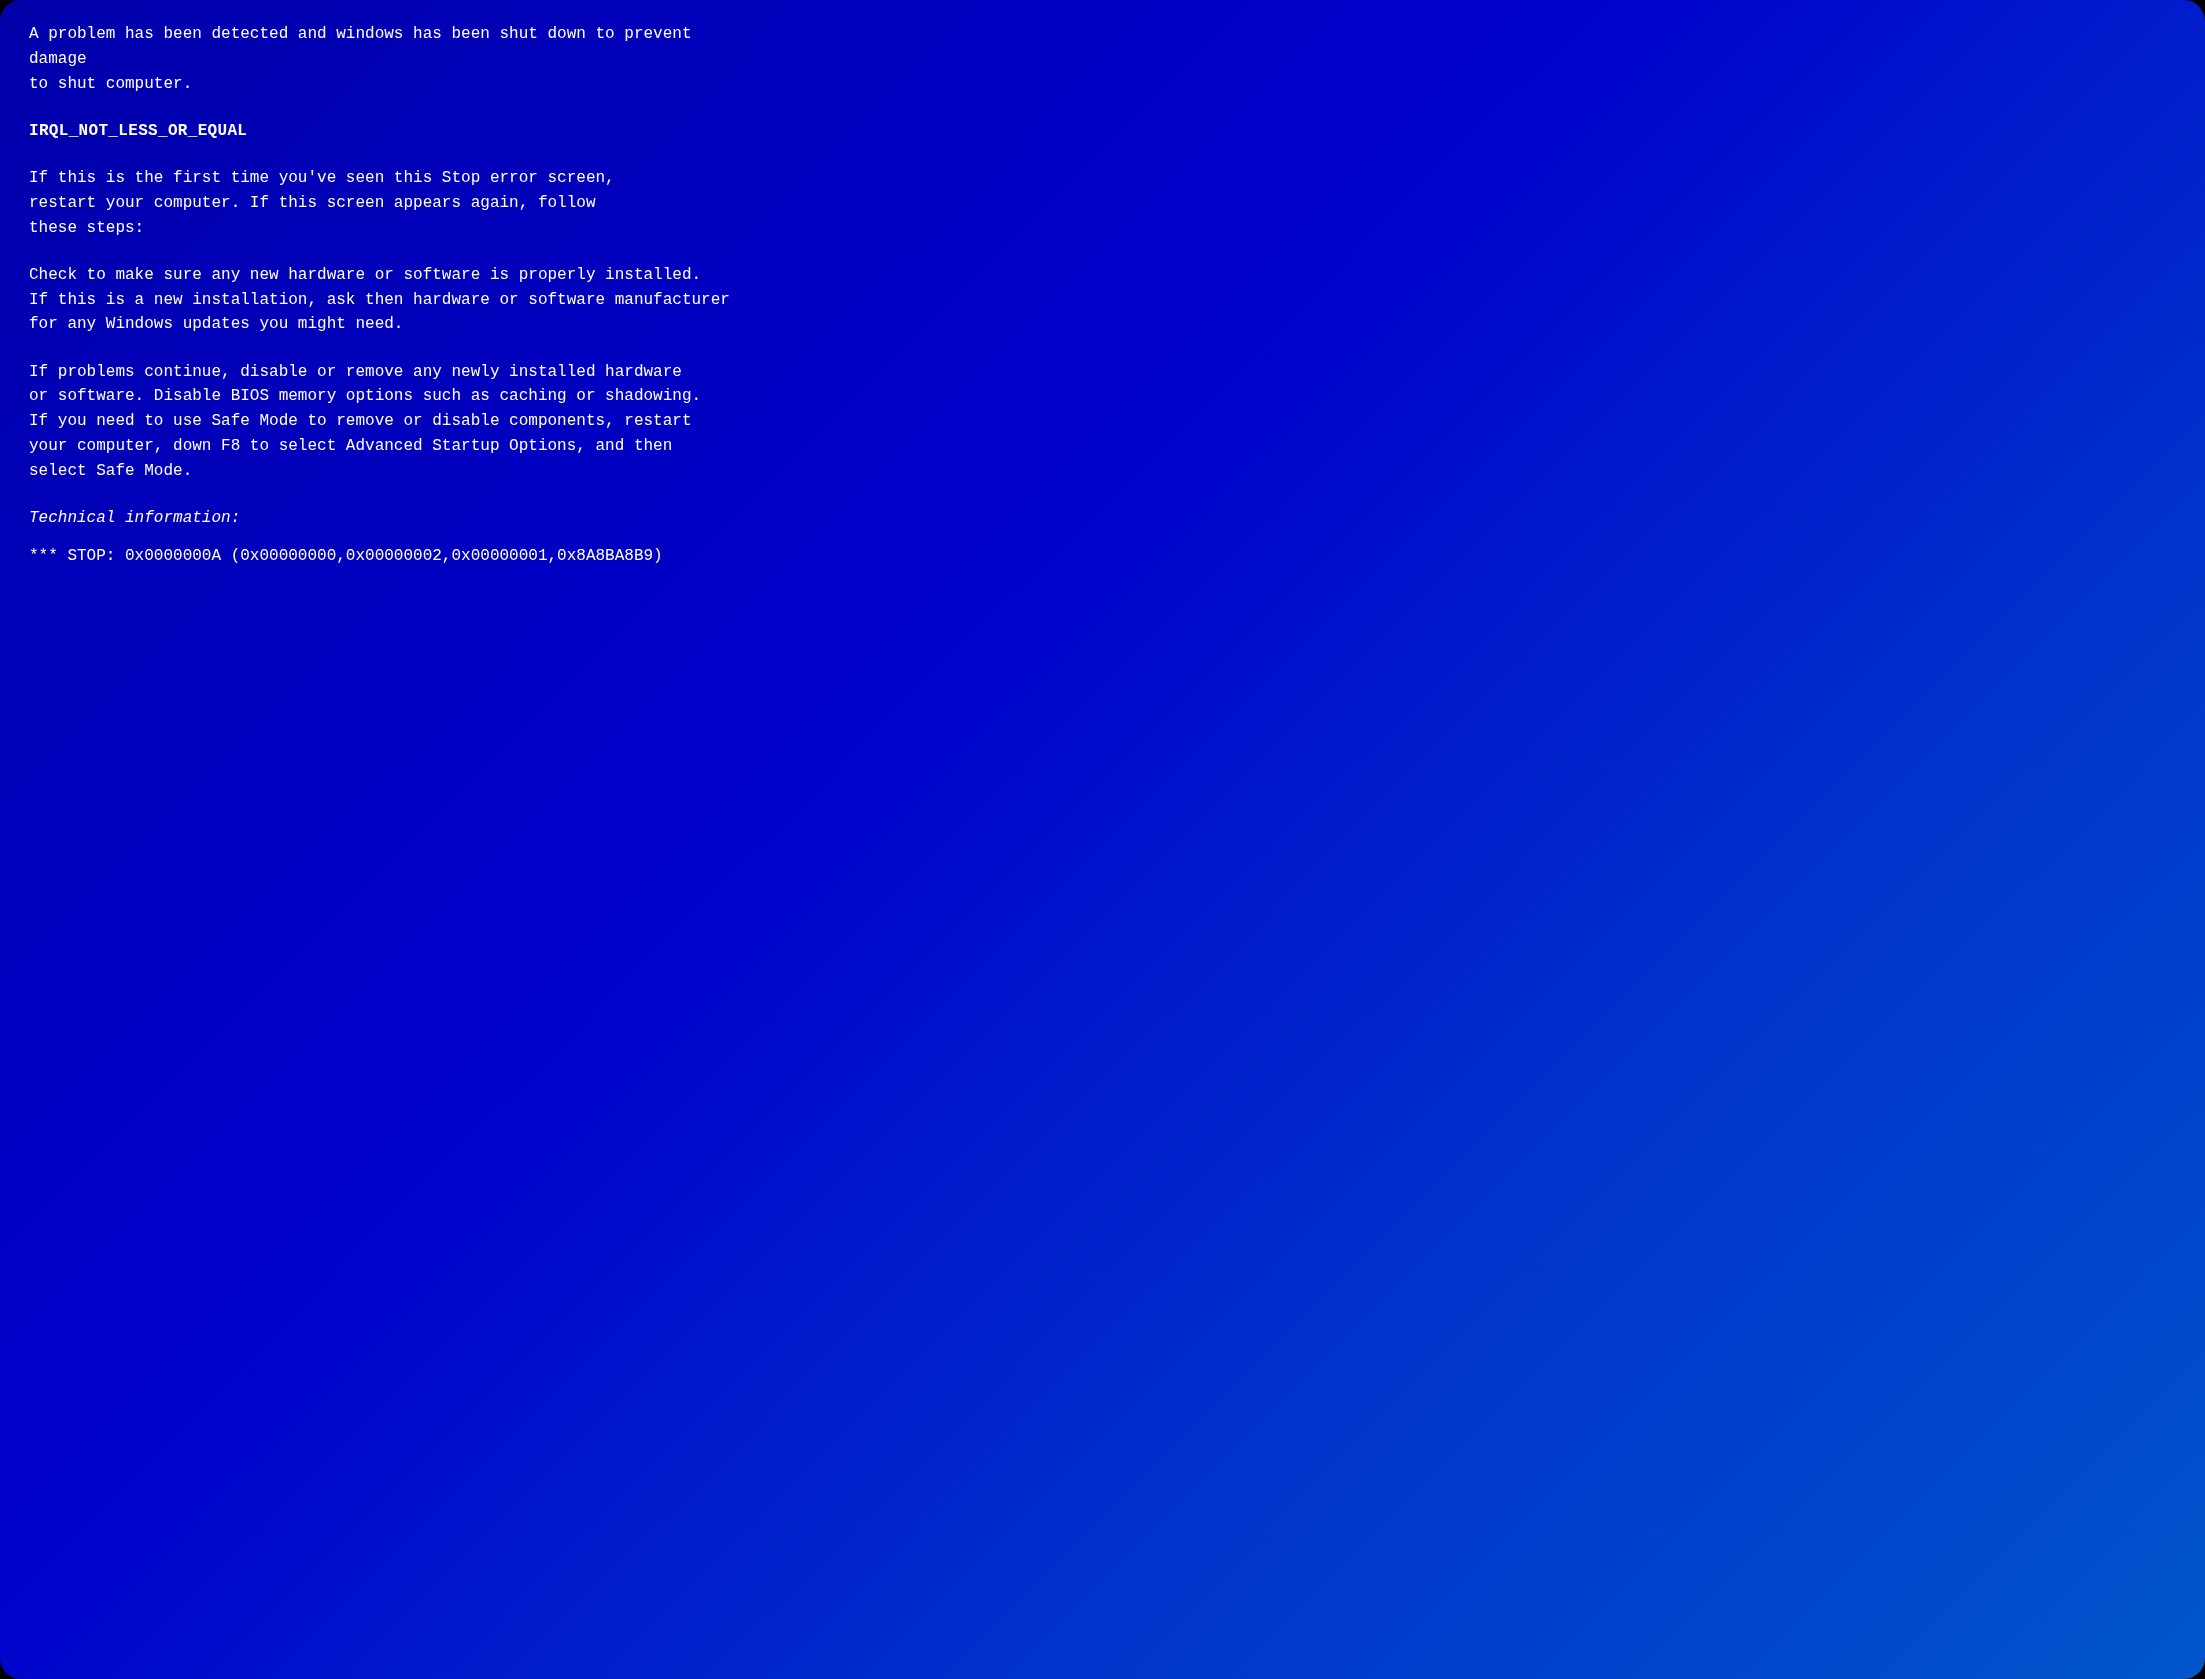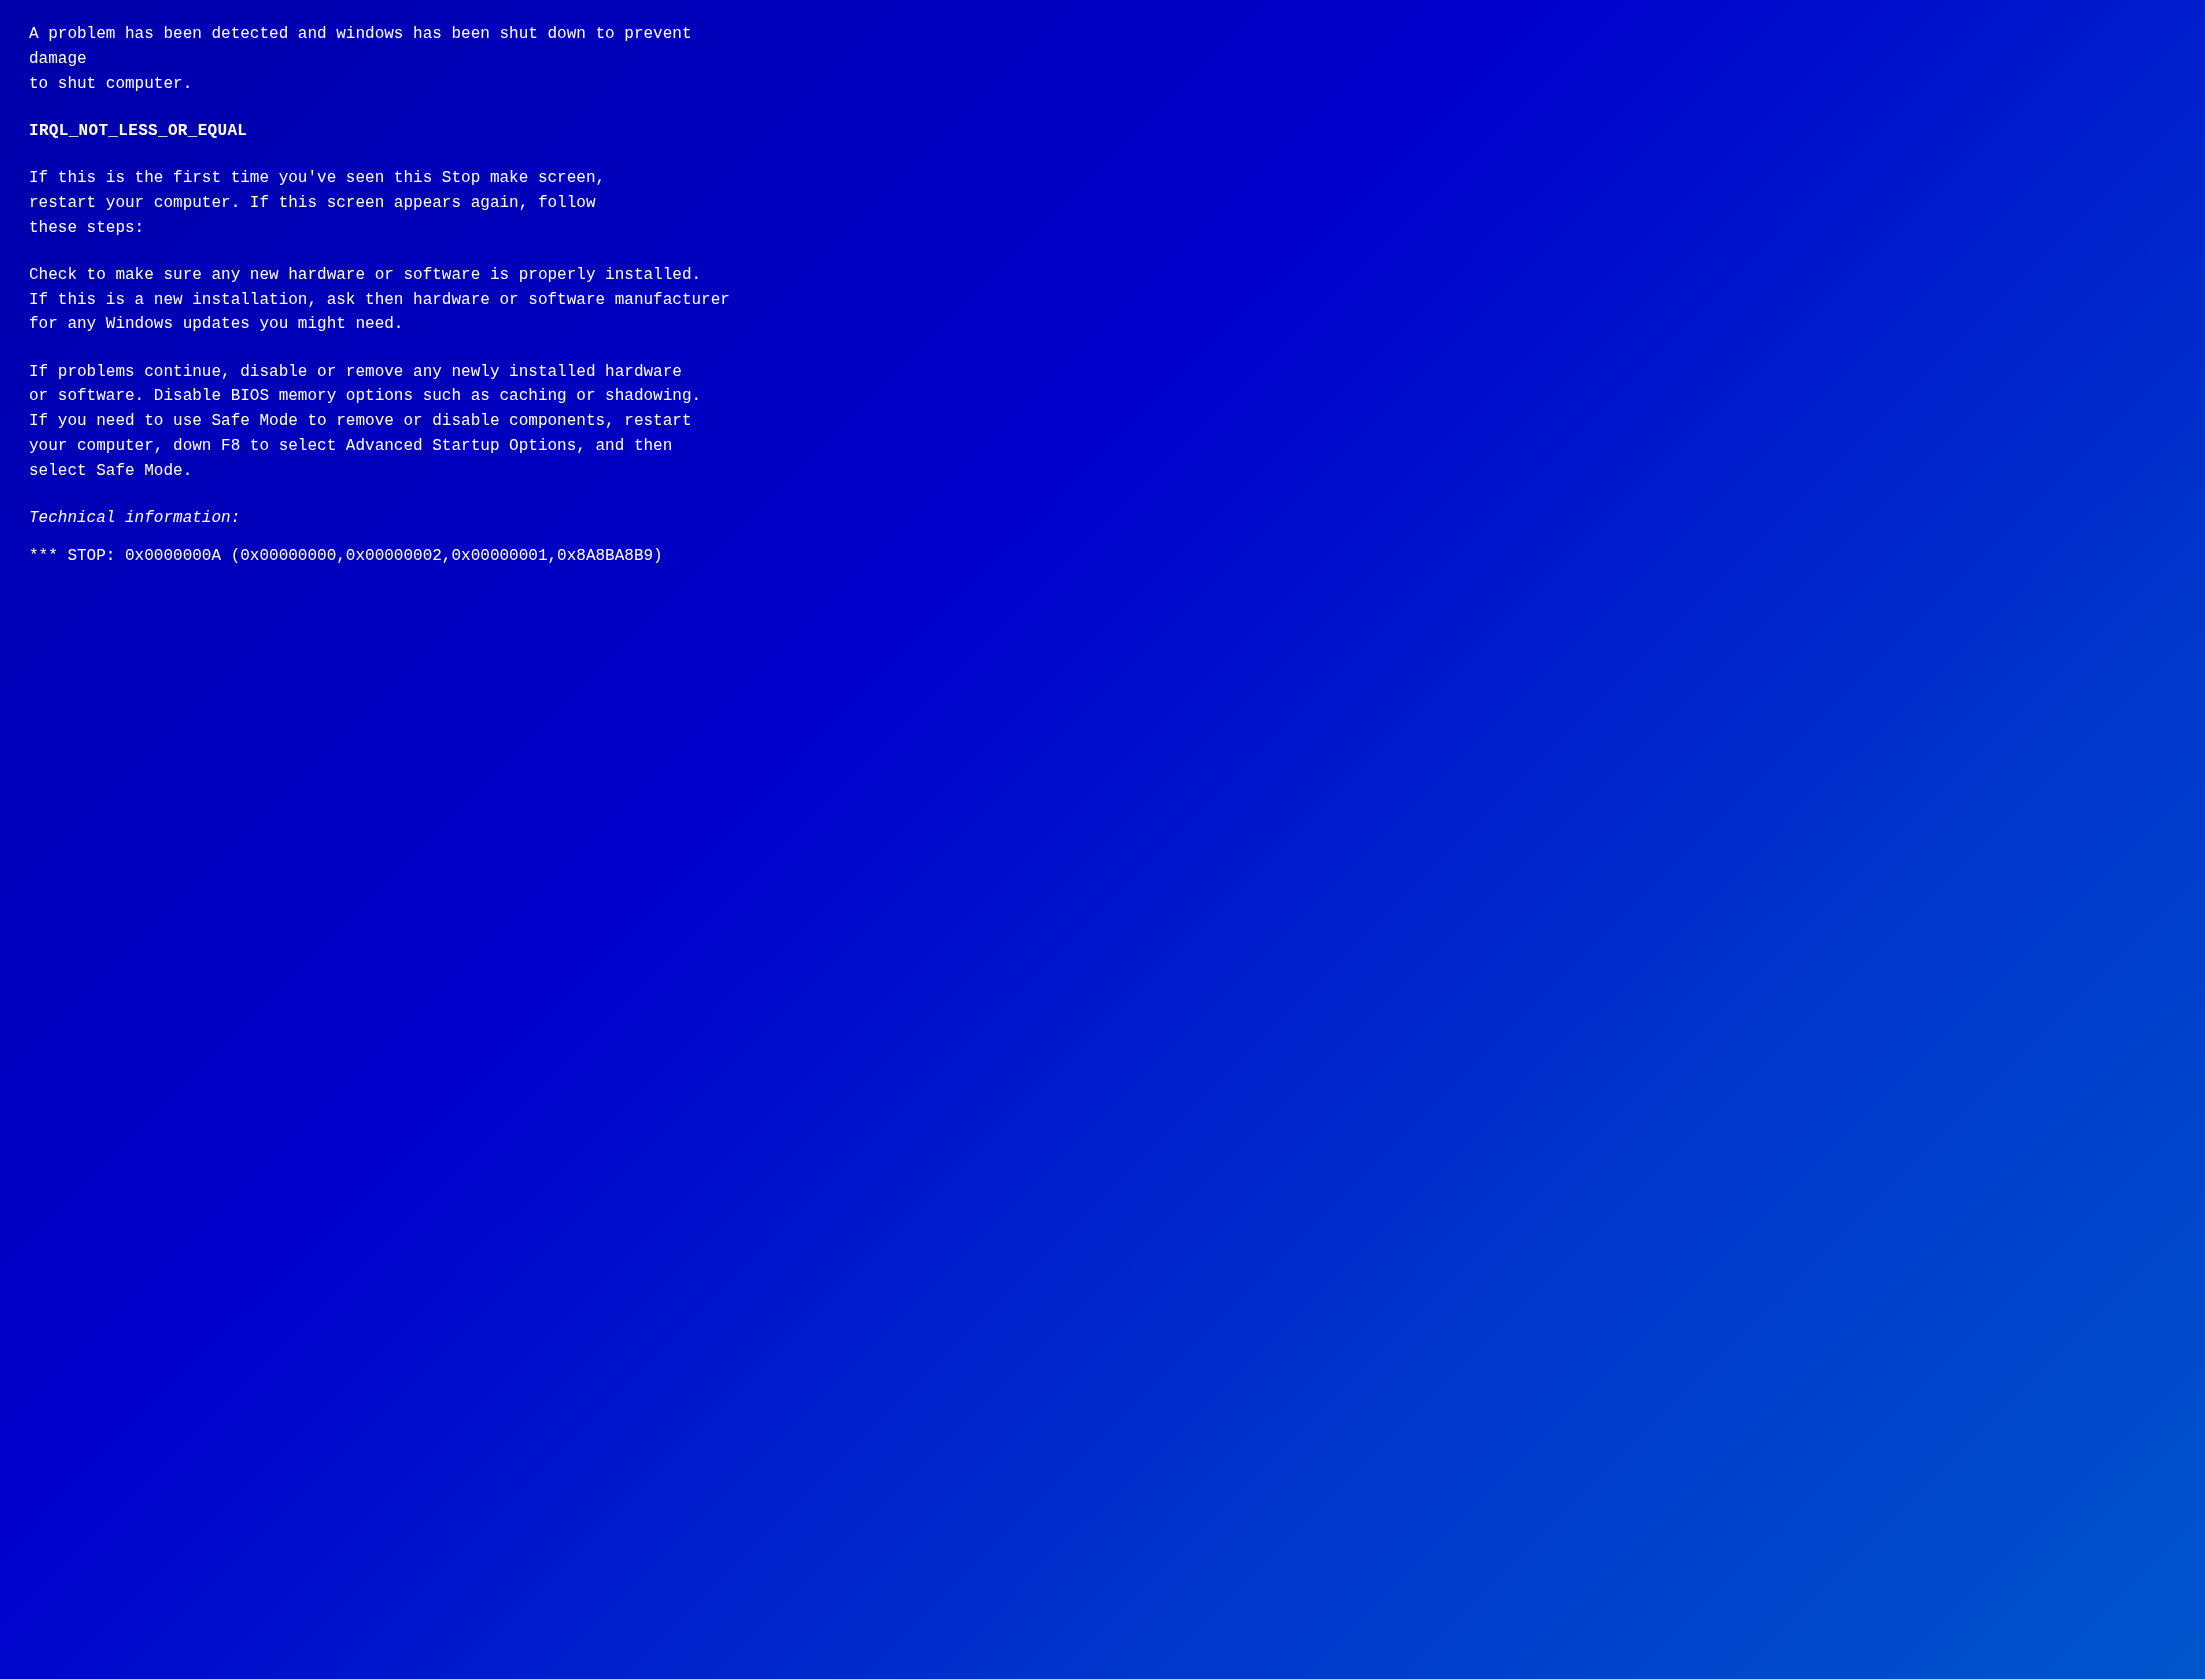--- a/index.html
+++ b/index.html
@@ -19,20 +19,21 @@
       height: 100vh;
       background: linear-gradient(135deg, #0000aa 0%, #0000cc 40%, #0033cc 70%, #0055cc 100%);
       display: flex;
       align-items: flex-start;
       justify-content: flex-start;
       padding: 22px 29px;
       font-family: 'Courier New', Courier, monospace;
       font-size: clamp(9.6px, 1.4vw, 16px);
       color: #ffffff;
       line-height: 1.55;
+      border-radius: 21px;
     }
 
     .bsod-content {
       max-width: 718px;
     }
 
     .bsod-paragraph {
       margin-bottom: 1.4em;
     }
 
@@ -62,21 +63,21 @@
   <div class="bsod-content">
 
     <div class="bsod-paragraph">
       <span class="bsod-line">A problem has been detected and windows has been shut down to prevent damage</span>
       <span class="bsod-line">to shut computer.</span>
     </div>
 
     <div class="bsod-error-code">IRQL_NOT_LESS_OR_EQUAL</div>
 
     <div class="bsod-paragraph">
-      <span class="bsod-line">If this is the first time you've seen this Stop make screen,</span>
+      <span class="bsod-line">If this is the first time you've seen this Stop error screen,</span>
       <span class="bsod-line">restart your computer. If this screen appears again, follow</span>
       <span class="bsod-line">these steps:</span>
     </div>
 
     <div class="bsod-paragraph">
       <span class="bsod-line">Check to make sure any new hardware or software is properly installed.</span>
       <span class="bsod-line">If this is a new installation, ask then hardware or software manufacturer</span>
       <span class="bsod-line">for any Windows updates you might need.</span>
     </div>
 

